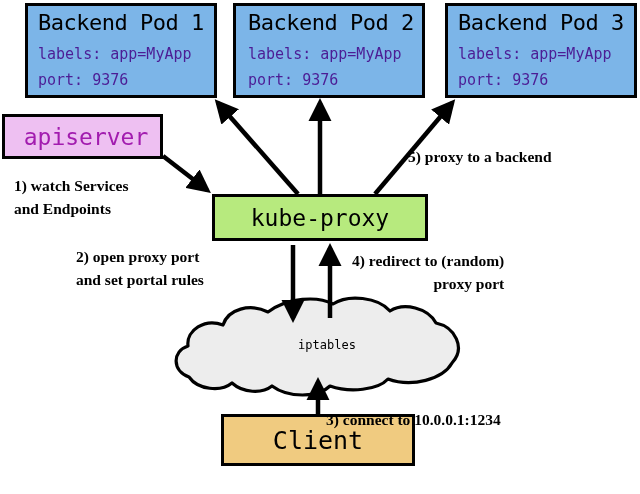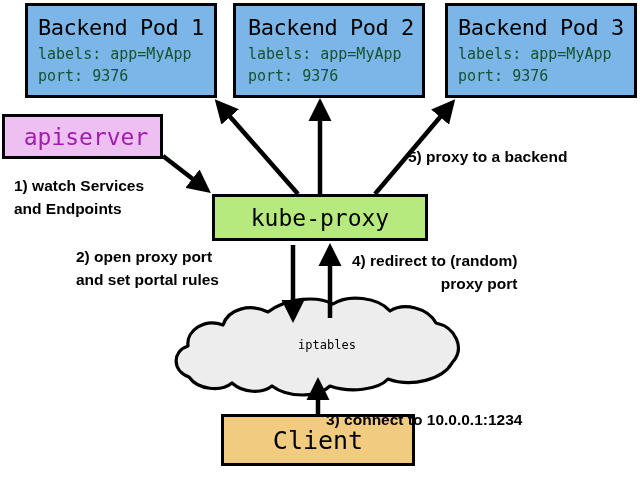--- a/index.html
+++ b/index.html
@@ -19,32 +19,32 @@
     position: absolute;
     box-sizing: border-box;
     border: 3px solid #000000;
     display: flex;
     flex-direction: column;
     justify-content: center;
   }
   .pod {
     background: #7cb5e8;
     padding: 2px 10px 4px 10px;
-    justify-content: center;
+    justify-content: space-between;
   }
   .pod-title {
     font-size: 22px;
     color: #000;
     letter-spacing: -0.5px;
     line-height: 30px;
     white-space: nowrap;
   }
   .pod-line {
     font-size: 15px;
-    color: #14532d;
+    color: #4c1d95;
     line-height: 22px;
     white-space: nowrap;
   }
   .apiserver {
     background: #eec0f2;
     align-items: center;
   }
   .apiserver-label {
     font-size: 23px;
     color: #a21caf;
@@ -74,21 +74,21 @@
     position: absolute;
     font-size: 12px;
     color: #000;
     text-align: center;
     width: 100%;
     top: 42px;
     left: 0;
   }
   .step {
     position: absolute;
-    font-family: Liberation Sans, sans-serif;
+    font-family: Liberation Serif, serif;
     font-weight: bold;
     font-size: 15.5px;
     line-height: 23px;
     color: #000;
     white-space: pre;
   }
   svg.edges {
     position: absolute;
     left: 0;
     top: 0;

